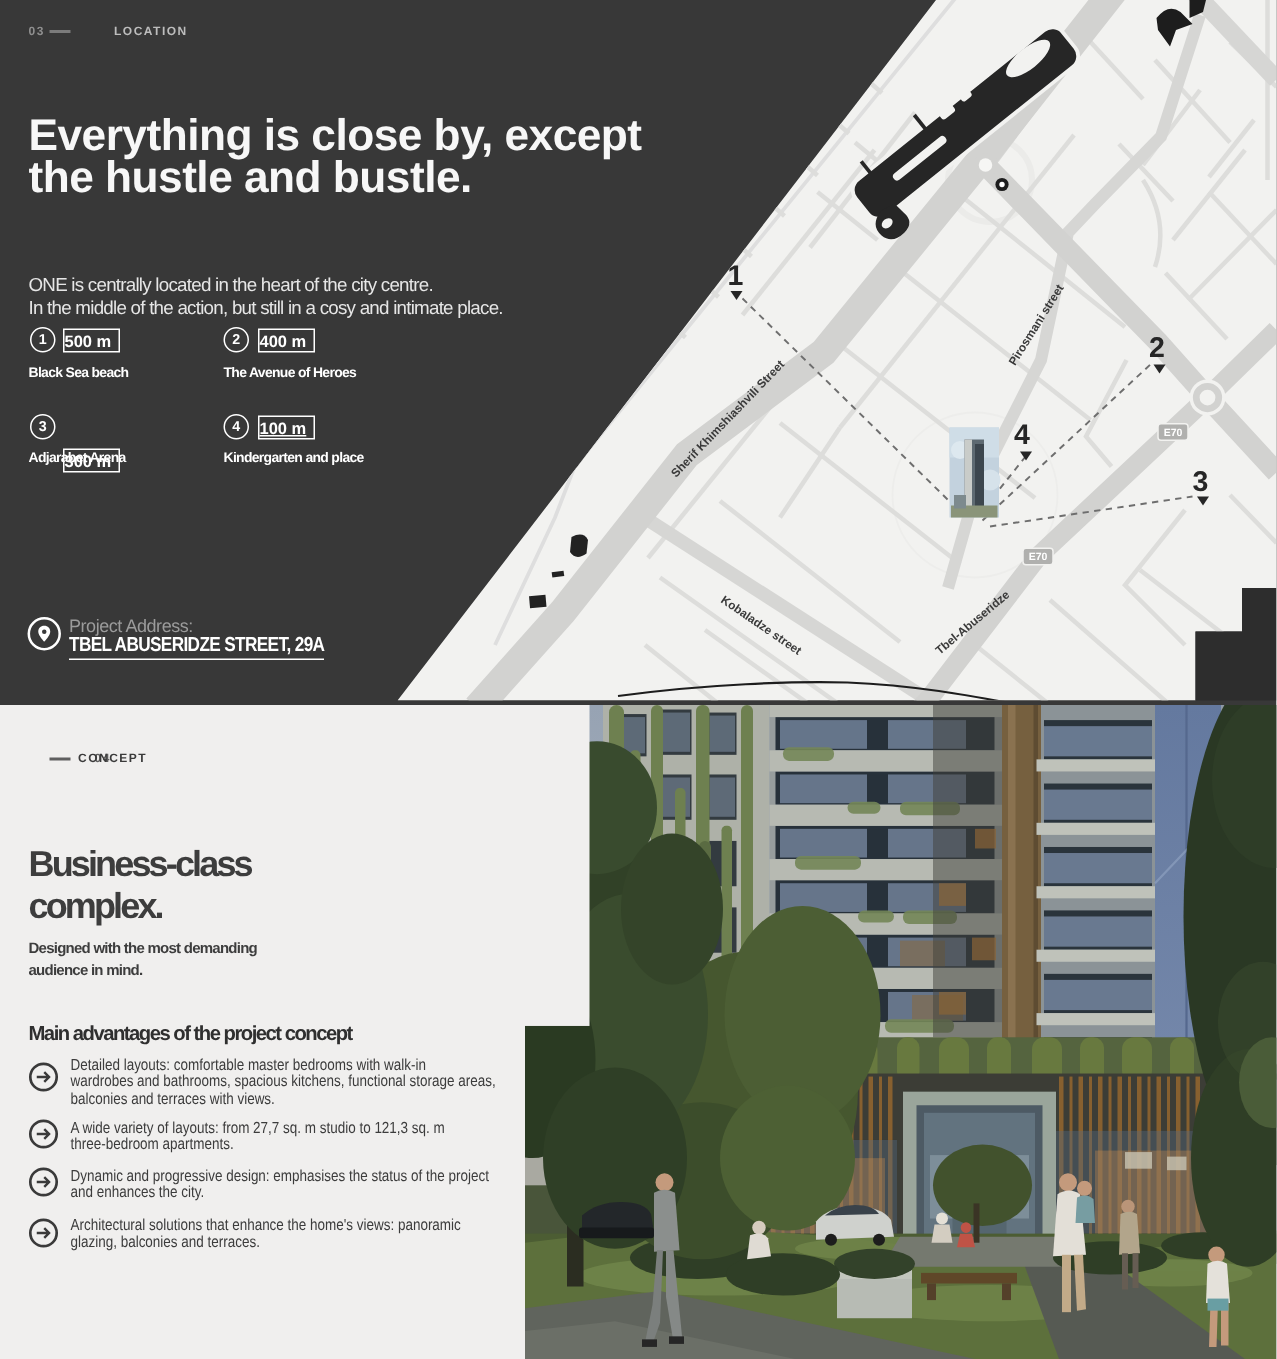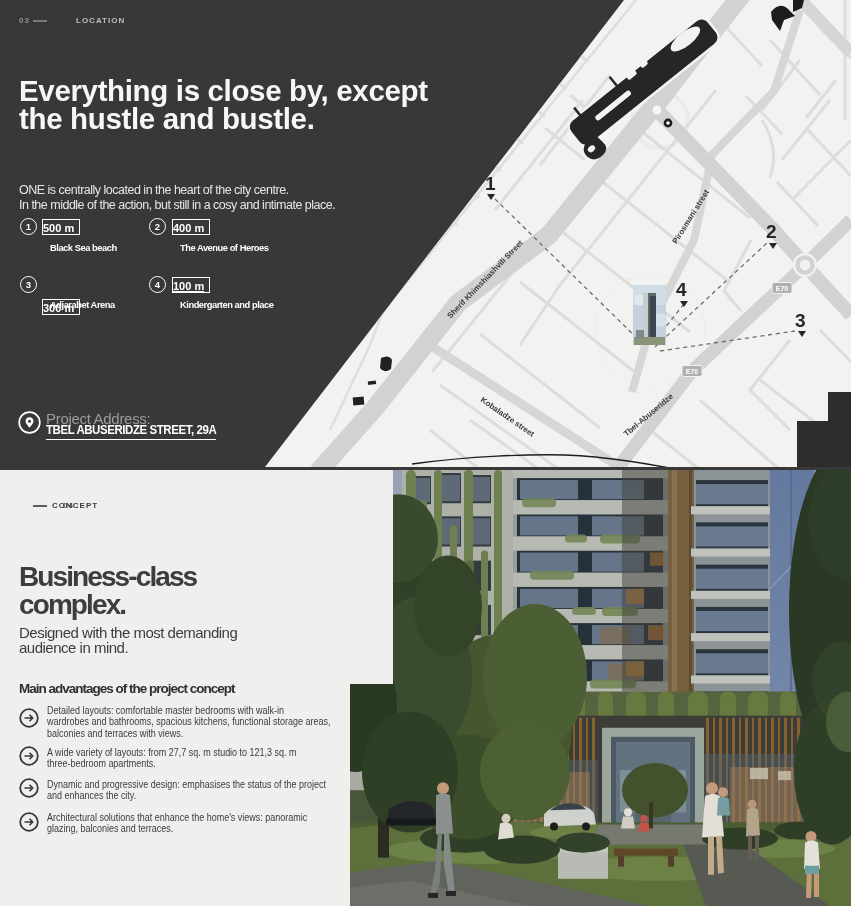--- a/index.html
+++ b/index.html
@@ -8,21 +8,21 @@
   .abs{position:absolute;}
   #sec1{position:absolute;left:0;top:0;width:851px;height:470px;background:#383838;}
   #sec2{position:absolute;left:0;top:470px;width:851px;height:436px;background:#f0efee;}
   .tag{position:absolute;font-size:8px;font-weight:bold;letter-spacing:1px;}
   .h1{position:absolute;font-weight:bold;color:#f7f7f7;font-size:29.5px;line-height:27.8px;letter-spacing:-0.35px;}
   .p1{position:absolute;color:#e6e6e6;font-size:12.5px;line-height:14.6px;letter-spacing:-0.5px;}
   .num-circle{position:absolute;width:15px;height:15px;border:1.7px solid #fff;border-radius:50%;
     color:#fff;font-size:9.5px;font-weight:bold;text-align:center;line-height:15px;}
   .dist{position:absolute;width:35.5px;height:12px;border:1.7px solid #fff;color:#fff;
     font-size:11px;font-weight:bold;text-align:left;line-height:12.5px;padding-top:1.5px;}
-  .plabel{position:absolute;color:#fff;font-size:9.3px;font-weight:bold;letter-spacing:-0.45px;margin-left:31px;}
+  .plabel{position:absolute;color:#fff;font-size:9.3px;font-weight:bold;letter-spacing:-0.45px;}
   .bullet-txt{position:absolute;color:#3c3c3c;font-size:10.7px;line-height:11.4px;transform:scaleX(0.84);transform-origin:0 0;white-space:nowrap;}
 </style>
 </head>
 <body>
 <div id="sec1"></div>
 <div id="sec2"></div>
 
 
 <svg id="map" class="abs" style="left:0;top:0" width="851" height="470" viewBox="0 0 851 470">
   <defs>
@@ -200,31 +200,31 @@
 <div class="num-circle" style="left:149px;top:276px;">4</div>
 <div class="dist" style="left:172px;top:277px;text-decoration:underline;">100 m</div>
 <div class="plabel" style="left:149px;top:300px;">Kindergarten and place</div>
 
 
 <svg class="abs" style="left:18px;top:411px" width="24" height="24" viewBox="0 0 24 24">
   <circle cx="11.5" cy="11.5" r="10.3" fill="none" stroke="#fff" stroke-width="1.7"></circle>
   <path d="M11.5 6.2 c-2.5 0 -4 1.8 -4 3.9 c0 2.6 4 6.6 4 6.6 s4 -4 4 -6.6 c0 -2.1 -1.5 -3.9 -4 -3.9 z" fill="#fff"></path>
   <circle cx="11.5" cy="10.2" r="1.5" fill="#3a3a3a"></circle>
 </svg>
-<div class="abs" style="left:46px;top:410px;color:#9b9b9b;font-size:15px;letter-spacing:-0.3px;">Project Address:</div>
+<div class="abs" style="left:46px;top:410px;color:#9b9b9b;font-size:12px;letter-spacing:-0.3px;">Project Address:</div>
 <div class="abs" style="left:46px;top:422px;color:#fff;font-size:13.5px;font-weight:bold;border-bottom:1.8px solid #fff;padding-bottom:2px;letter-spacing:-0.5px;transform:scaleX(0.85);transform-origin:0 0;white-space:nowrap;">TBEL ABUSERIDZE STREET, 29A</div>
 
 
 <div class="tag" style="left:19px;top:501px;color:#5f5f5f;padding-left:44px;">04</div>
 <div class="abs" style="left:33px;top:505px;width:14px;height:1.6px;background:#5f5f5f;"></div>
 <div class="tag" style="left:52px;top:501px;color:#3a3a3a;">CONCEPT</div>
 
-<div class="abs" style="left:19px;top:563px;font-weight:bold;color:#3d3d3d;font-size:28px;line-height:28px;letter-spacing:-1.9px;">Business-class<br>complex.</div>
-
-<div class="abs" style="left:19px;top:626px;color:#3d3d3d;font-size:15px;line-height:14.5px;letter-spacing:-0.5px;">Designed with the most demanding<br>audience in mind.</div>
+<div class="abs" style="left:19px;top:563px;font-weight:bold;color:#3d3d3d;font-size:24px;line-height:28px;letter-spacing:-1.9px;">Business-class<br>complex.</div>
+
+<div class="abs" style="left:19px;top:626px;color:#3d3d3d;font-size:10px;line-height:14.5px;letter-spacing:-0.5px;font-weight:bold;">Designed with the most demanding<br>audience in mind.</div>
 
 <div class="abs" style="left:19px;top:681px;color:#2f2f2f;font-size:13.5px;font-weight:bold;letter-spacing:-1.0px;">Main advantages of the project concept</div>
 
 <g id="bullets"></g>
 <div class="bullet-txt" style="left:47px;top:705px;">Detailed layouts: comfortable master bedrooms with walk-in<br>wardrobes and bathrooms, spacious kitchens, functional storage areas,<br>balconies and terraces with views.</div>
 <div class="bullet-txt" style="left:47px;top:747px;">A wide variety of layouts: from 27,7 sq. m studio to 121,3 sq. m<br>three-bedroom apartments.</div>
 <div class="bullet-txt" style="left:47px;top:779px;">Dynamic and progressive design: emphasises the status of the project<br>and enhances the city.</div>
 <div class="bullet-txt" style="left:47px;top:812px;">Architectural solutions that enhance the home's views: panoramic<br>glazing, balconies and terraces.</div>
 
 <svg class="abs" style="left:19px;top:708px" width="20" height="20" viewBox="0 0 20 20">

